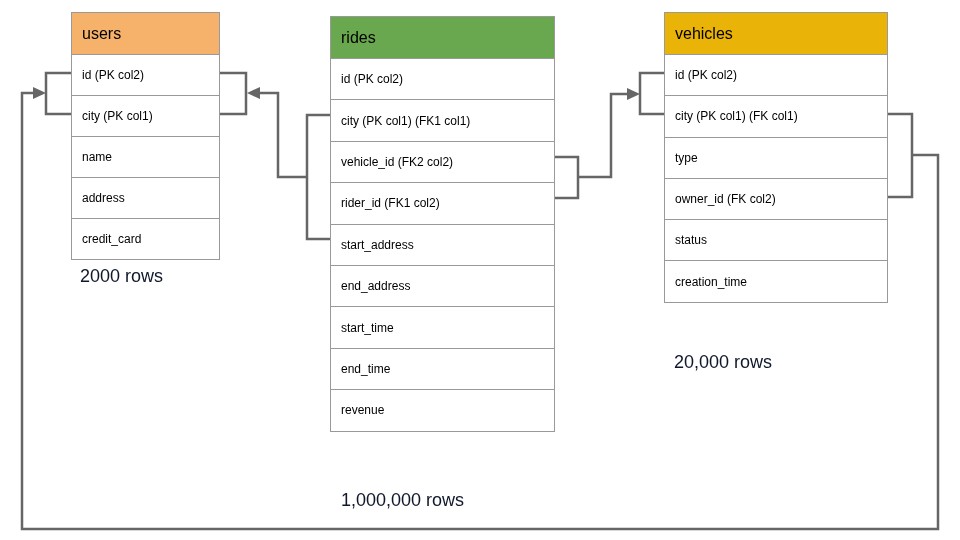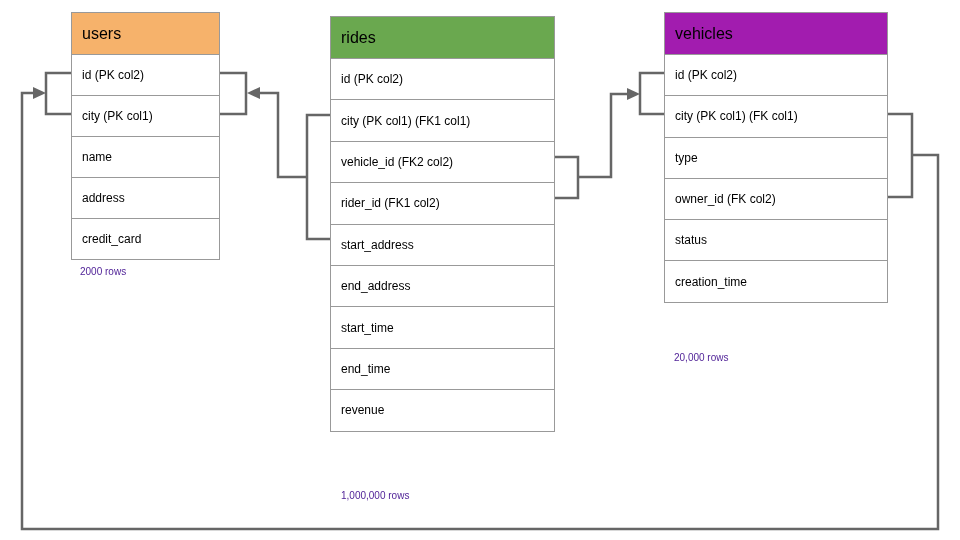--- a/index.html
+++ b/index.html
@@ -32,21 +32,21 @@
     border-top:1px solid #999999;
     background:#ffffff;
     box-sizing:border-box;
   }
   .t-users .trow{height:41px;}
   .t-rides .trow{height:41.4px;}
   .t-vehicles .trow{height:41.3px;}
   .caption{
     position:absolute;
     z-index:2;
-    font-size:10px;color:#4c1d95;
+    font-size:18px;color:#0f172a;
   }
 </style>
 </head>
 <body>
 
 <div id="stage">
 
   <svg id="connectors" width="960" height="540" viewBox="0 0 960 540">
     <g stroke="#666666" stroke-width="2.5" fill="none">
 
@@ -93,21 +93,21 @@
     <div class="trow">rider_id (FK1 col2)</div>
     <div class="trow">start_address</div>
     <div class="trow">end_address</div>
     <div class="trow">start_time</div>
     <div class="trow">end_time</div>
     <div class="trow">revenue</div>
   </div>
   <div class="caption" style="left:341px;top:490px;">1,000,000 rows</div>
 
   <div class="db-table t-vehicles" style="left:664px;top:12px;width:224px;">
-    <div class="thead" style="background-color: #a21caf;">vehicles</div>
+    <div class="thead" style="background-color: #eab308;">vehicles</div>
     <div class="trow">id (PK col2)</div>
     <div class="trow">city (PK col1) (FK col1)</div>
     <div class="trow">type</div>
     <div class="trow">owner_id (FK col2)</div>
     <div class="trow">status</div>
     <div class="trow">creation_time</div>
   </div>
   <div class="caption" style="left:674px;top:352px;">20,000 rows</div>
 
 </div>

